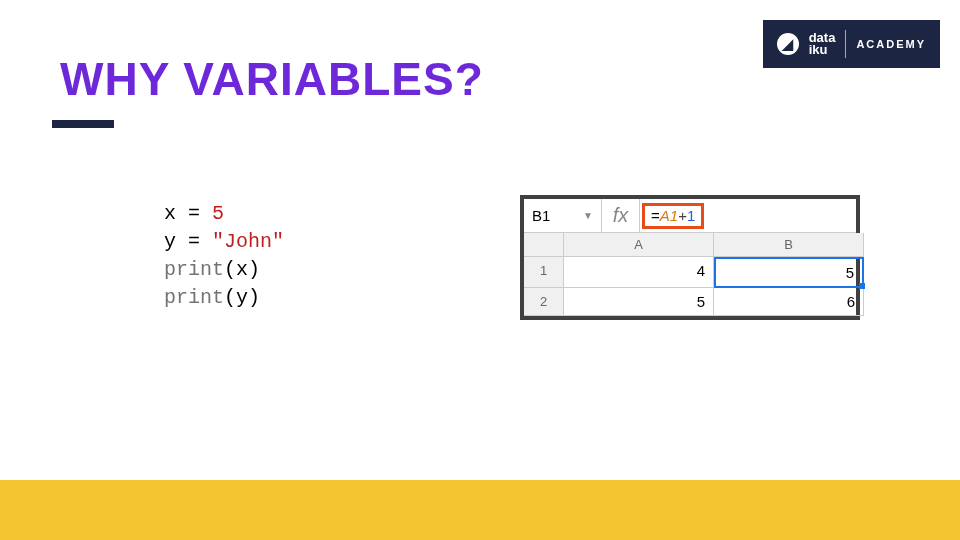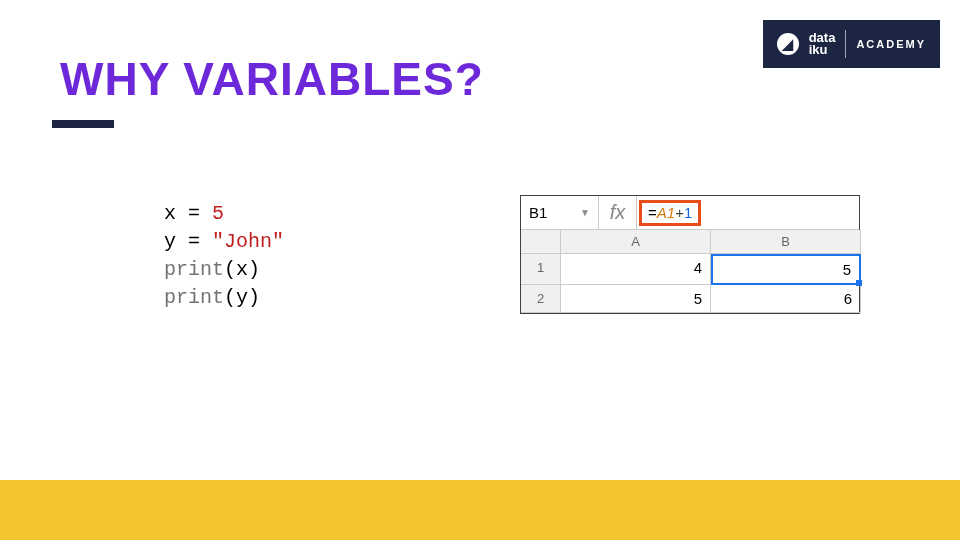--- a/index.html
+++ b/index.html
@@ -84,21 +84,21 @@
     }
     .code-line { white-space: pre; }
     .kw-val { color: #c02020; }
     .str { color: #c02020; }
     .func { color: #737373; }
     .spreadsheet {
       position: absolute;
       left: 520px;
       top: -5px;
       width: 340px;
-      border: 1px solid #404040;
+      border: 4px solid #404040;
       background: white;
     }
     .ss-toolbar {
       display: flex;
       align-items: center;
       border-bottom: 1px solid #ccc;
       height: 34px;
     }
     .ss-cellref {
       width: 78px;

